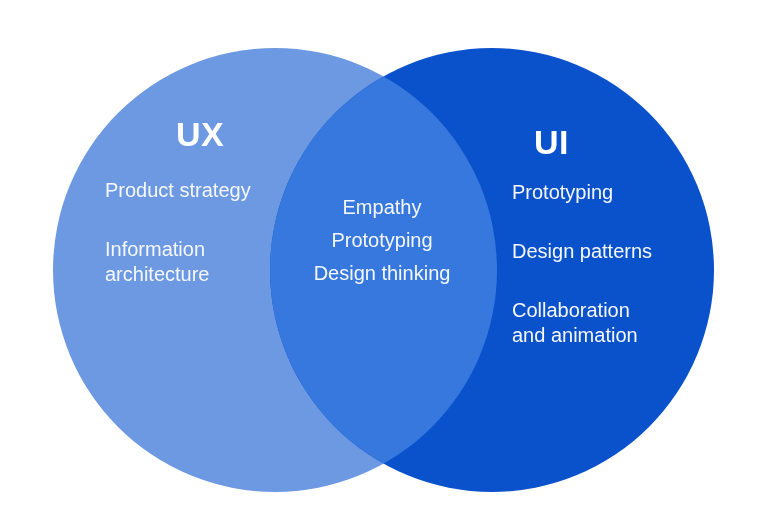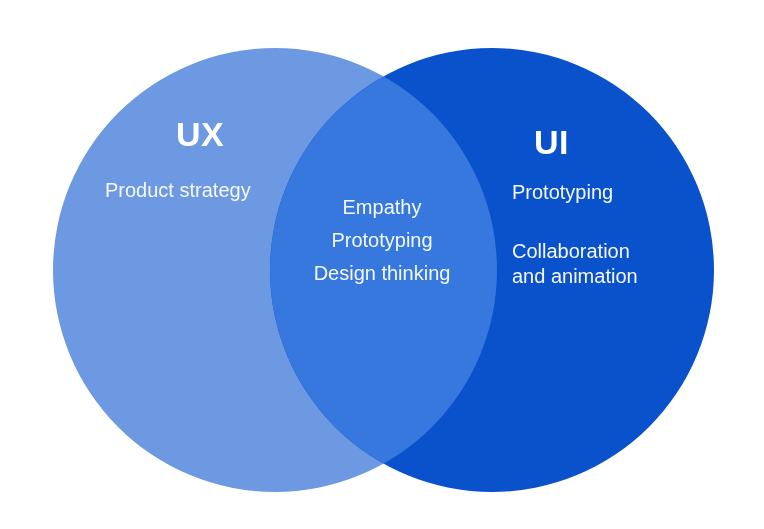--- a/index.html
+++ b/index.html
@@ -66,27 +66,30 @@
     <circle cx="492" cy="270" r="222" fill="#0A51CC"></circle>
     <circle cx="275" cy="270" r="222" clip-path="url(#clip-right-circle)" fill="#3678DD"></circle>
   </svg>
 
   <div class="circle-title title-ux">UX</div>
 
   <div class="circle-title title-ui">UI</div>
 
   <div class="col col-left">
     <div class="item">Product strategy</div>
+    <div class="item">Information
+architecture</div>
   </div>
 
   <div class="col col-center">
     <div class="item">Empathy</div>
     <div class="item">Prototyping</div>
     <div class="item">Design thinking</div>
   </div>
 
   <div class="col col-right">
     <div class="item">Prototyping</div>
+    <div class="item">Design patterns</div>
     <div class="item">Collaboration
 and animation</div>
   </div>
 
 </div>
 
 </body></html>

